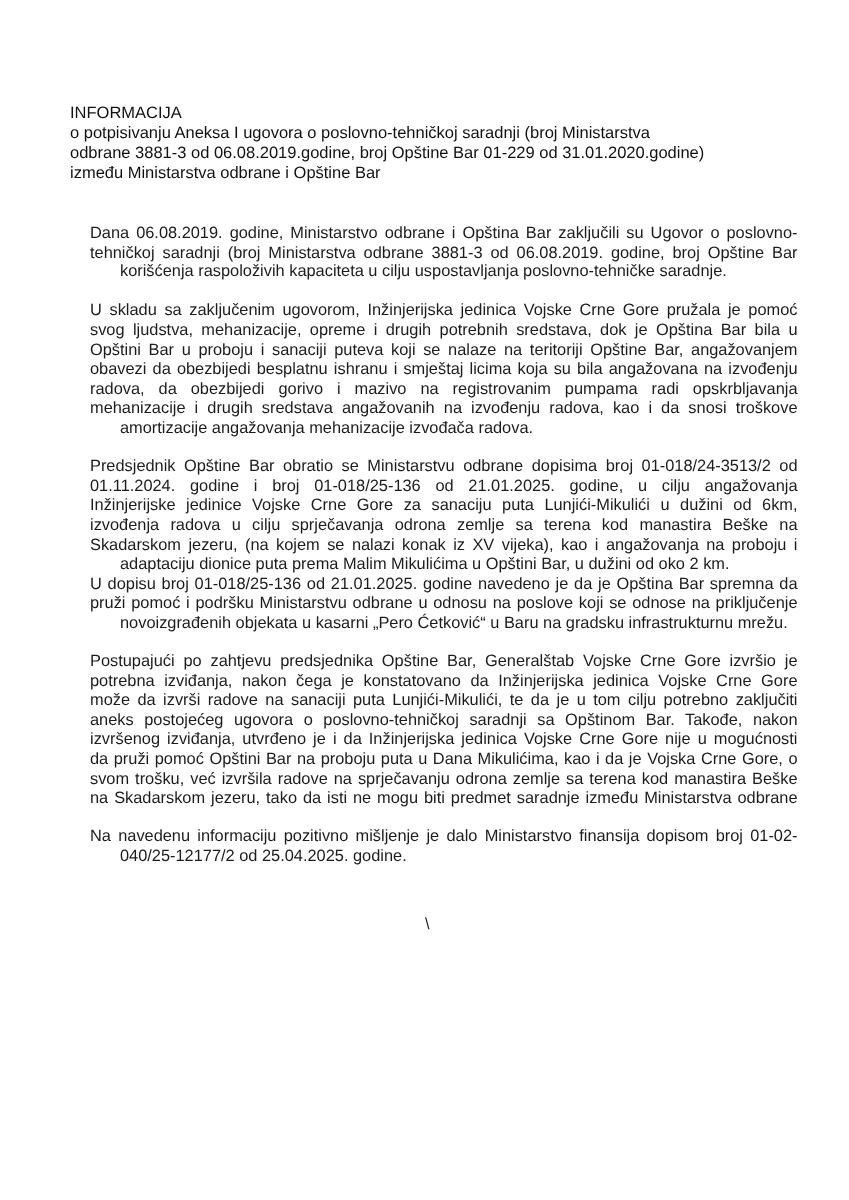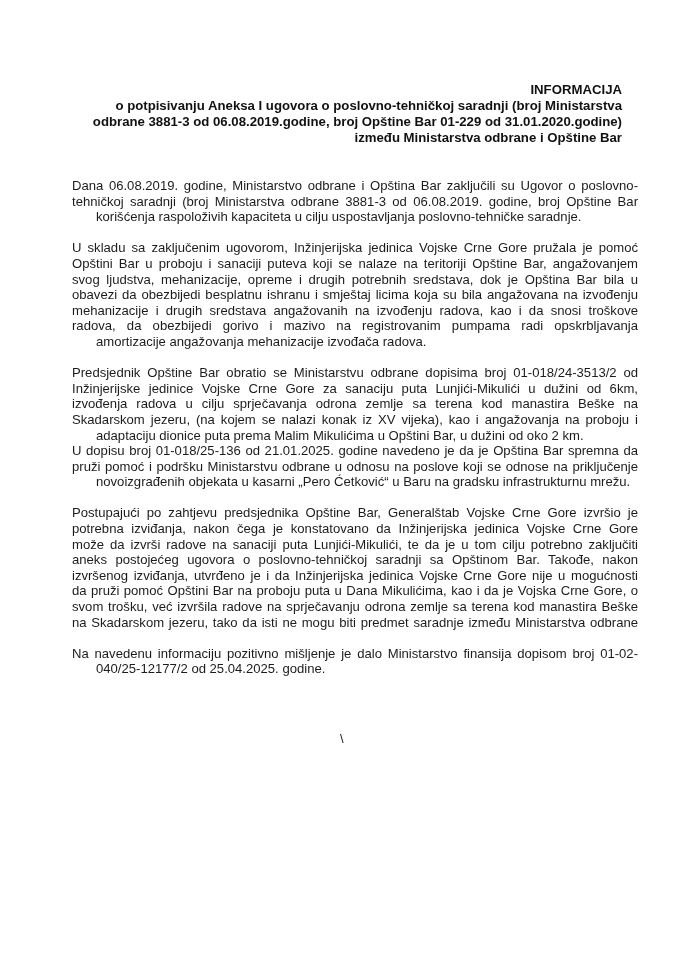--- a/index.html
+++ b/index.html
@@ -20,22 +20,22 @@
       left: 0; top: 0;
       width: 679px;
       height: 960px;
       background: #ffffff;
     }
     .heading {
       position: absolute;
       left: 56px;
       width: 566px;
       top: 82px;
-      text-align: right;
-      font-weight: bold;
+      text-align: left;
+      font-weight: normal;
       font-size: 13.2px;
       line-height: 16px;
       color: #111;
     }
     .heading .title {
       display: block;
       font-size: 13.2px;
     }
     .heading .subtitle-line {
       display: block;
@@ -91,30 +91,31 @@
   <div class="body-text">
 
     <div class="para">
       <span class="line">Dana 06.08.2019. godine, Ministarstvo odbrane i Opština Bar zaključili su Ugovor o poslovno-</span>
       <span class="line">tehničkoj saradnji (broj Ministarstva odbrane 3881-3 od 06.08.2019. godine, broj Opštine Bar</span>
       <span class="line last">korišćenja raspoloživih kapaciteta u cilju uspostavljanja poslovno-tehničke saradnje.</span>
     </div>
 
     <div class="para">
       <span class="line">U skladu sa zaključenim ugovorom, Inžinjerijska jedinica Vojske Crne Gore pružala je pomoć</span>
+      <span class="line">svog ljudstva, mehanizacije, opreme i drugih potrebnih sredstava, dok je Opština Bar bila u</span>
       <span class="line">Opštini Bar u proboju i sanaciji puteva koji se nalaze na teritoriji Opštine Bar, angažovanjem</span>
-      <span class="line">svog ljudstva, mehanizacije, opreme i drugih potrebnih sredstava, dok je Opština Bar bila u</span>
       <span class="line">obavezi da obezbijedi besplatnu ishranu i smještaj licima koja su bila angažovana na izvođenju</span>
+      <span class="line">radova, da obezbijedi gorivo i mazivo na registrovanim pumpama radi opskrbljavanja</span>
       <span class="line">mehanizacije i drugih sredstava angažovanih na izvođenju radova, kao i da snosi troškove</span>
-      <span class="line">radova, da obezbijedi gorivo i mazivo na registrovanim pumpama radi opskrbljavanja</span>
       <span class="line last">amortizacije angažovanja mehanizacije izvođača radova.</span>
     </div>
 
     <div class="para tight">
       <span class="line">Predsjednik Opštine Bar obratio se Ministarstvu odbrane dopisima broj 01-018/24-3513/2 od</span>
+      <span class="line">01.11.2024. godine i broj 01-018/25-136 od 21.01.2025. godine, u cilju angažovanja</span>
       <span class="line">Inžinjerijske jedinice Vojske Crne Gore za sanaciju puta Lunjići-Mikulići u dužini od 6km,</span>
       <span class="line">izvođenja radova u cilju sprječavanja odrona zemlje sa terena kod manastira Beške na</span>
       <span class="line">Skadarskom jezeru, (na kojem se nalazi konak iz XV vijeka), kao i angažovanja na proboju i</span>
       <span class="line last">adaptaciju dionice puta prema Malim Mikulićima u Opštini Bar, u dužini od oko 2 km.</span>
     </div>
 
     <div class="para">
       <span class="line">U dopisu broj 01-018/25-136 od 21.01.2025. godine navedeno je da je Opština Bar spremna da</span>
       <span class="line">pruži pomoć i podršku Ministarstvu odbrane u odnosu na poslove koji se odnose na priključenje</span>
       <span class="line last">novoizgrađenih objekata u kasarni „Pero Ćetković“ u Baru na gradsku infrastrukturnu mrežu.</span>

